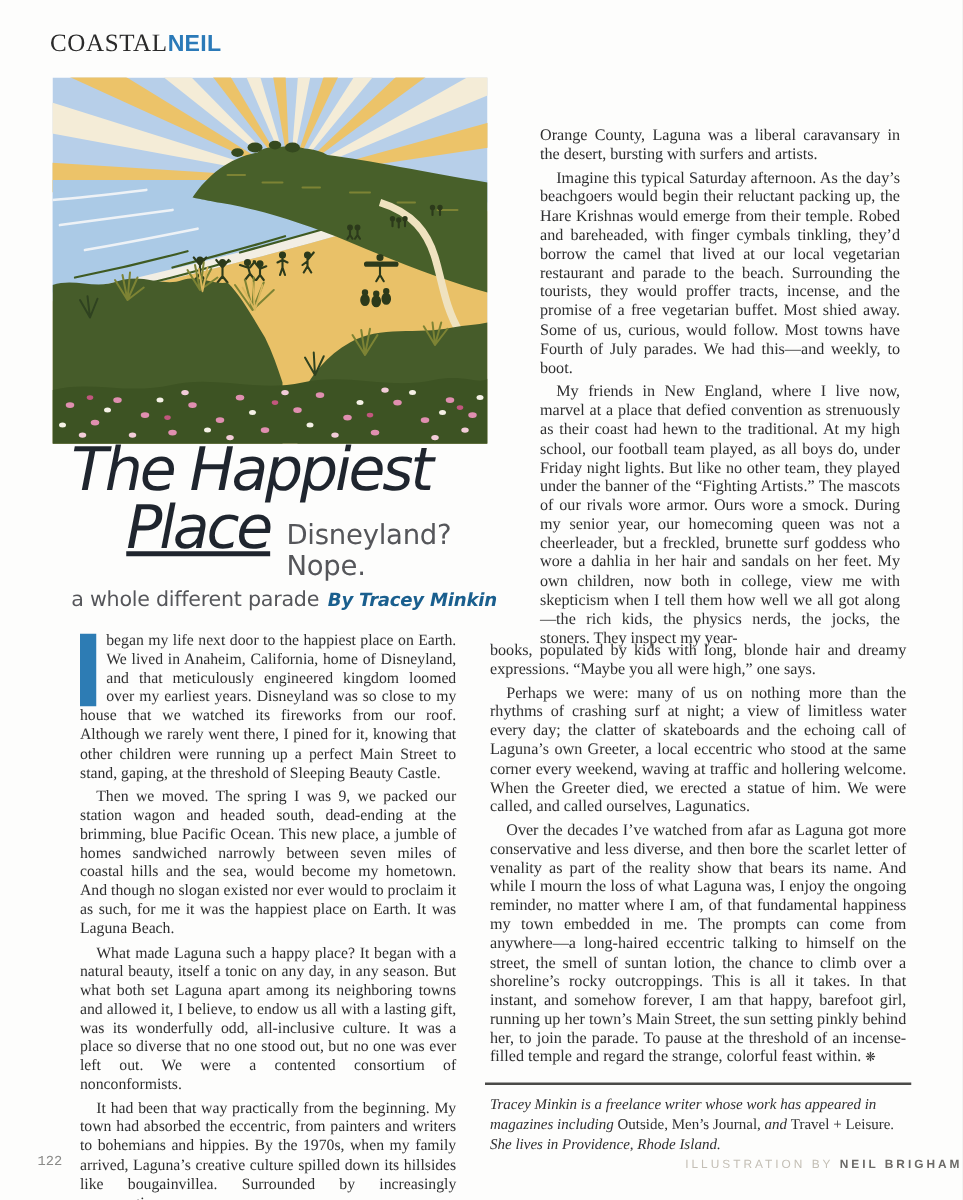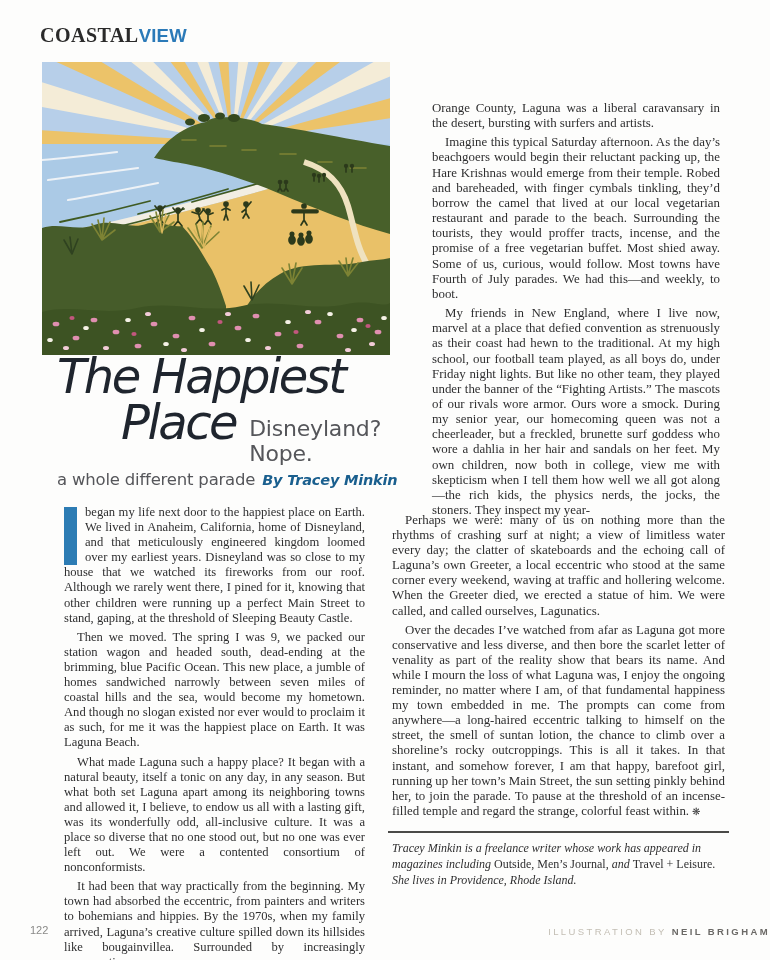--- a/index.html
+++ b/index.html
@@ -1,61 +1,61 @@
 <!DOCTYPE html>
 <html><head>
 <meta charset="utf-8">
 <style>
   html,body{margin:0;padding:0;background:#e9e9e7;}
   .page{position:relative;width:770px;height:960px;background:#fdfdfc;overflow:hidden;
         font-family:"Liberation Serif",serif;border-right:2px solid #ecebe9;}
   
   #secheader{position:absolute;left:40px;top:24px;white-space:nowrap;}
-  .sec-serif{font-family:"Liberation Serif",serif;font-size:20px;font-weight:700;color:#2a2a2a;letter-spacing:.5px;}
+  .sec-serif{font-family:"Liberation Serif",serif;font-size:20px;font-weight:400;color:#2a2a2a;letter-spacing:.5px;}
   .sec-sans{font-family:"Liberation Sans",sans-serif;font-size:18.5px;font-weight:800;color:#2b7ab8;letter-spacing:.2px;}
   
   #illo{position:absolute;left:42px;top:62px;width:348px;height:293px;margin:0;padding:0;}
   #illo svg{display:block;width:100%;height:100%;}
   
   #headline{position:absolute;left:57px;top:352px;width:350px;font-family:"DejaVu Sans",sans-serif;}
   .title{font-style:italic;font-size:48px;letter-spacing:-2.5px;color:#1f252e;line-height:1.02;}
   .t2row{display:flex;align-items:baseline;margin-top:-3px;}
-  .t2{margin-left:64px;}
+  .t2{margin-left:44px;text-decoration:underline;}
   .kicker{margin-left:13px;font-style:normal;font-size:22px;letter-spacing:-.2px;color:#55565a;position:relative;top:-3px;}
   .dek{font-size:16.5px;color:#55565a;letter-spacing:-.2px;line-height:21px;margin-top:3px;}
   .dek2{margin-top:0;}
   .byline{font-weight:bold;font-style:italic;color:#1a5f8e;font-size:14.5px;margin-left:7px;}
   
   .col{position:absolute;text-align:justify;color:#2f2f30;}
   .col p{margin:4px;}
   .col p.indent{text-indent:13px;}
   #col1{left:60px;top:501px;width:309px;font-size:12.6px;line-height:15.1px;}
   #col2top{left:428px;top:97px;width:296px;font-size:12.9px;line-height:15.15px;}
   #col2bot{left:388px;top:509px;width:341px;font-size:12.9px;line-height:15.1px;}
   .dropcap{float:left;width:13px;height:58px;background:#2d7cb4;margin:2px 8px 0 0;
            color:transparent;overflow:hidden;font-size:10px;}
   .endmark{font-family:"DejaVu Sans",sans-serif;font-size:10px;color:#3a3a3a;margin-left:3px;}
   .biorule{border:none;border-top:2px solid #4a4a48;margin:12px 0 7px;}
   .bio{font-size:12px;line-height:16.2px;color:#2f2f30;text-align:left;}
   .bio .it{font-style:italic;}
   .bio .rm{font-style:normal;}
   
-  #pagenum{position:absolute;left:30px;top:924px;font-family:Liberation Sans, sans-serif;font-size:11px;color:#8a8a88;}
+  #pagenum{position:absolute;left:30px;top:924px;font-family:Liberation Mono, monospace;font-size:11px;color:#8a8a88;}
   #credit{position:absolute;left:0;top:926px;width:770px;text-align:right;
           font-family:"Liberation Sans",sans-serif;font-size:9.5px;letter-spacing:2.4px;white-space:nowrap;}
   .credit-prefix{color:#c3beb4;}
   .credit-name{color:#6b6966;font-weight:bold;}
 </style>
 </head>
 <body>
 
 <div class="page">
 
   <div id="secheader">
-    <span class="sec-serif">COASTAL</span><span class="sec-sans">VIEW</span>
+    <span class="sec-serif">COASTAL</span><span class="sec-sans">NEIL</span>
   </div>
 
   <figure id="illo">
     <svg viewBox="0 0 348 293" preserveAspectRatio="none">
 
       <rect x="0" y="0" width="348" height="293" fill="#b7cfe9"></rect>
 
       <g>
         <polygon points="190,80 -409,117 -409,43" fill="#ecc369"></polygon>
         <polygon points="190,80 -400,-29 -382,-100" fill="#f4ecd7"></polygon>
@@ -240,20 +240,21 @@
     <p class="para indent">It had been that way practically from the beginning. My town had absorbed the eccentric, from painters and writers to bohemians and hippies. By the 1970s, when my family arrived, Laguna’s creative culture spilled down its hillsides like bougainvillea. Surrounded by increasingly conservative</p>
   </div>
 
   <div id="col2top" class="col">
     <p class="para">Orange County, Laguna was a liberal caravansary in the desert, bursting with surfers and artists.</p>
     <p class="para indent">Imagine this typical Saturday afternoon. As the day’s beachgoers would begin their reluctant packing up, the Hare Krishnas would emerge from their temple. Robed and bareheaded, with finger cymbals tinkling, they’d borrow the camel that lived at our local vegetarian restaurant and parade to the beach. Surrounding the tourists, they would proffer tracts, incense, and the promise of a free vegetarian buffet. Most shied away. Some of us, curious, would follow. Most towns have Fourth of July parades. We had this—and weekly, to boot.</p>
     <p class="para indent">My friends in New England, where I live now, marvel at a place that defied convention as strenuously as their coast had hewn to the traditional. At my high school, our football team played, as all boys do, under Friday night lights. But like no other team, they played under the banner of the “Fighting Artists.” The mascots of our rivals wore armor. Ours wore a smock. During my senior year, our homecoming queen was not a cheerleader, but a freckled, brunette surf goddess who wore a dahlia in her hair and sandals on her feet. My own children, now both in college, view me with skepticism when I tell them how well we all got along—the rich kids, the physics nerds, the jocks, the stoners. They inspect my year-</p>
   </div>
 
   <div id="col2bot" class="col">
+    <p class="para">books, populated by kids with long, blonde hair and dreamy expressions. “Maybe you all were high,” one says.</p>
     <p class="para indent">Perhaps we were: many of us on nothing more than the rhythms of crashing surf at night; a view of limitless water every day; the clatter of skateboards and the echoing call of Laguna’s own Greeter, a local eccentric who stood at the same corner every weekend, waving at traffic and hollering welcome. When the Greeter died, we erected a statue of him. We were called, and called ourselves, Lagunatics.</p>
     <p class="para indent"><span>Over the decades I’ve watched from afar as Laguna got more conservative and less diverse, and then bore the scarlet letter of venality as part of the reality show that bears its name. And while I mourn the loss of what Laguna was, I enjoy the ongoing reminder, no matter where I am, of that fundamental happiness my town embedded in me. The prompts can come from anywhere—a long-haired eccentric talking to himself on the street, the smell of suntan lotion, the chance to climb over a shoreline’s rocky outcroppings. This is all it takes. In that instant, and somehow forever, I am that happy, barefoot girl, running up her town’s Main Street, the sun setting pinkly behind her, to join the parade. To pause at the threshold of an incense-filled temple and regard the strange, colorful feast within.</span><span class="endmark">❋</span></p>
     <hr class="biorule">
     <p class="bio"><span class="it">Tracey Minkin is a freelance writer whose work has appeared in magazines including </span><span class="rm">Outside, Men’s Journal,</span><span class="it"> and </span><span class="rm">Travel + Leisure.</span><span class="it"> She lives in Providence, Rhode Island.</span></p>
   </div>
 
   <div id="pagenum">122</div>
   <div id="credit">
     <span class="credit-prefix">ILLUSTRATION BY </span><span class="credit-name">NEIL BRIGHAM</span>
   </div>

